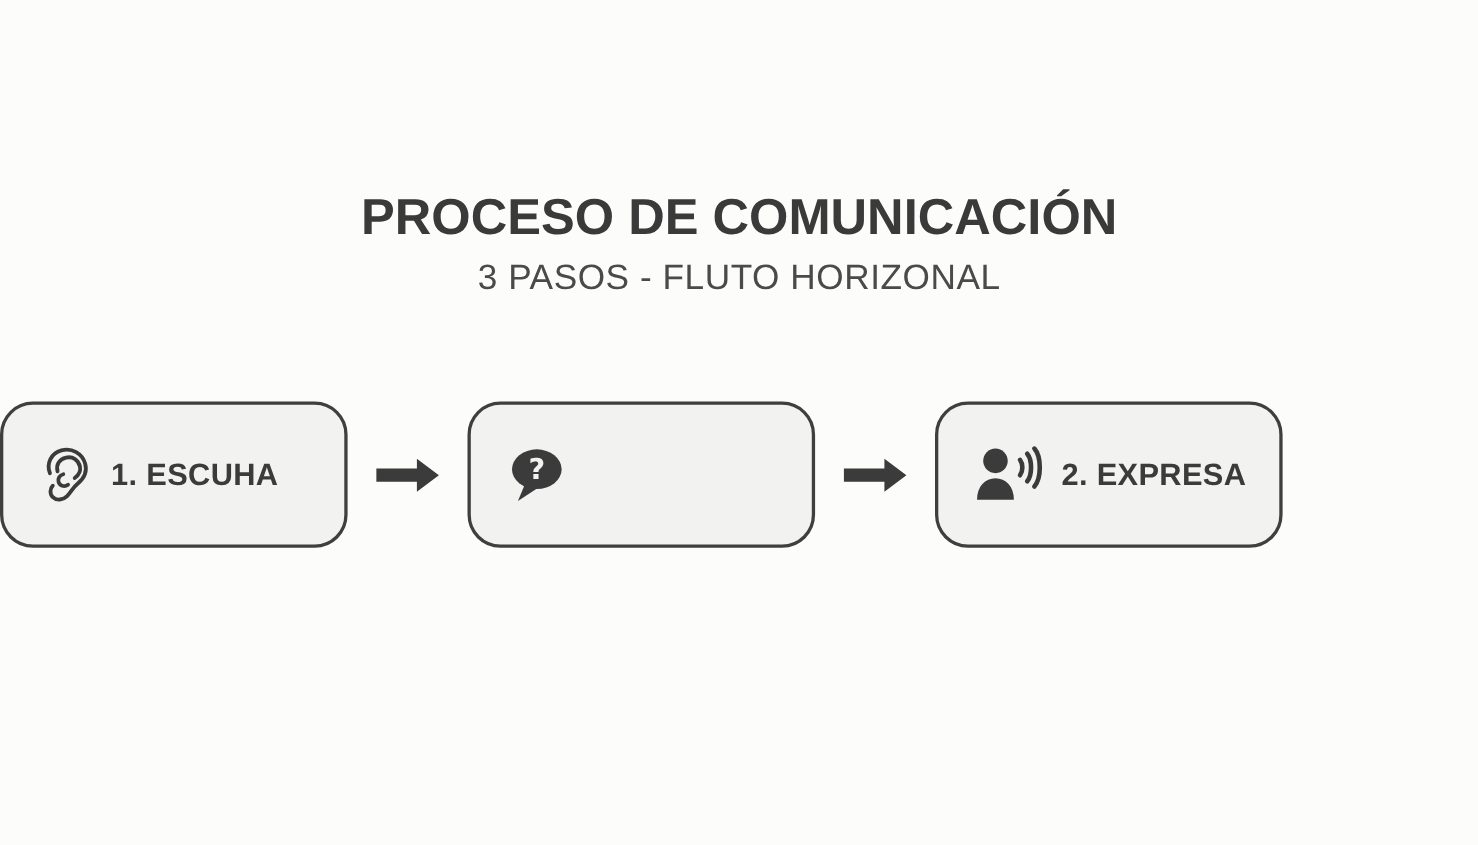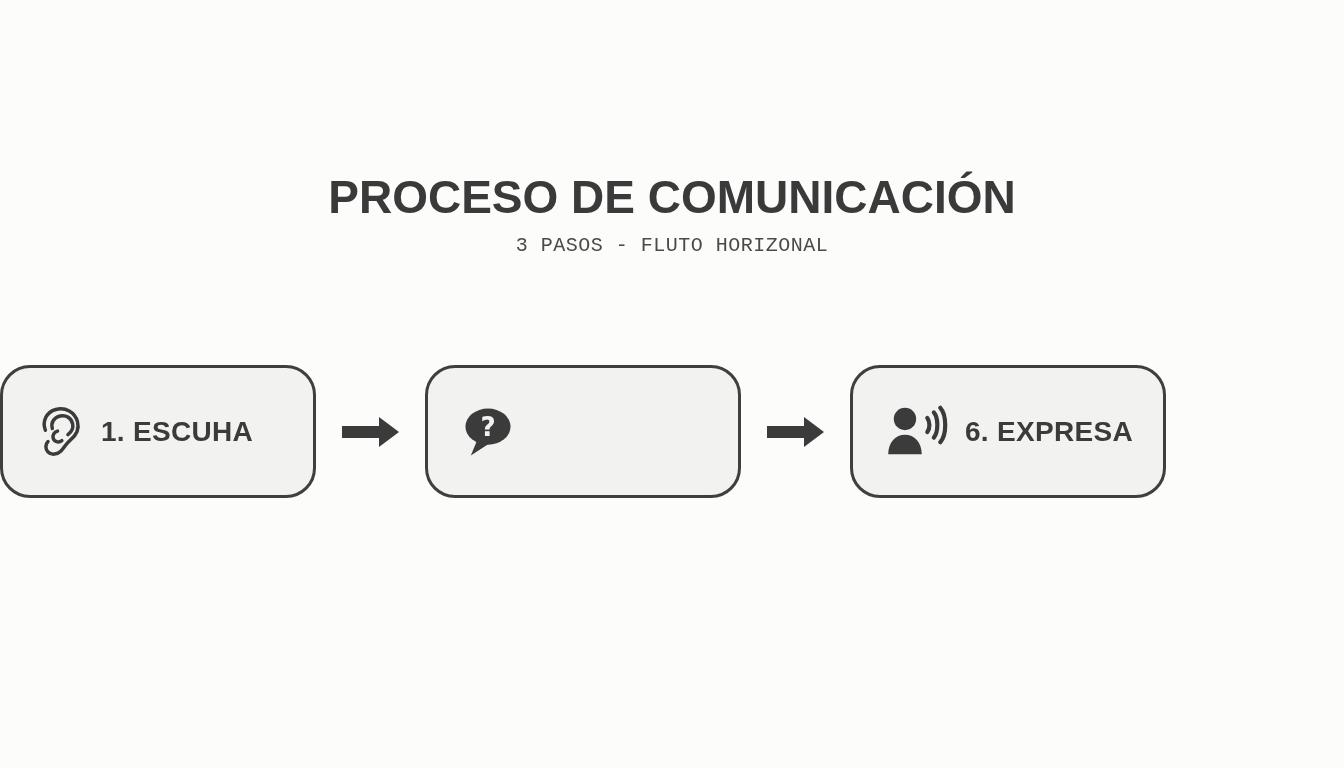--- a/index.html
+++ b/index.html
@@ -10,23 +10,22 @@
     color: #3b3b3b;
   }
   .header { position: absolute; top: 0; left: 0; width: 100%; text-align: center; margin-top: 14px; }
   .title {
     margin: 156px 0 0 0;
     font-size: 46px; font-weight: 700; letter-spacing: 0px;
     color: #3a3a3a;
   }
   .subtitle {
     margin-top: 10px;
-    font-size: 20px; font-weight: 400; letter-spacing: 0.5px;
+    font-size: 32px; font-weight: 400; letter-spacing: 0.5px;
     color: #4a4a4a;
-    font-family: Liberation Mono, monospace;
   }
   .flow {
     position: absolute; top: 365px; left: 0; width: 100%;
     display: flex; justify-content: flex-start; align-items: center;
   }
   .step-box {
     box-sizing: border-box;
     width: 316px; height: 133px;
     background: #f2f2f1;
     border: 3px solid #3f3f3f;
@@ -97,16 +96,16 @@
       <svg width="66" height="54" viewBox="0 0 70 58">
         <circle cx="21" cy="15" r="12" fill="currentColor"></circle>
         <path d="M3 53 C3 40 11 32 21 32 C31 32 39 40 39 53 Z" fill="currentColor"></path>
         <g fill="none" stroke="currentColor" stroke-width="4.5" stroke-linecap="round">
           <path d="M45 14 C48 18 48 25 45 29"></path>
           <path d="M52 8 C57 14 57 29 52 35"></path>
           <path d="M59 3 C66 11 66 32 59 40"></path>
         </g>
       </svg>
     </span>
-    <span class="step-label">6. EXPRESA</span>
+    <span class="step-label">2. EXPRESA</span>
   </div>
 
 </div>
 
 </body></html>

